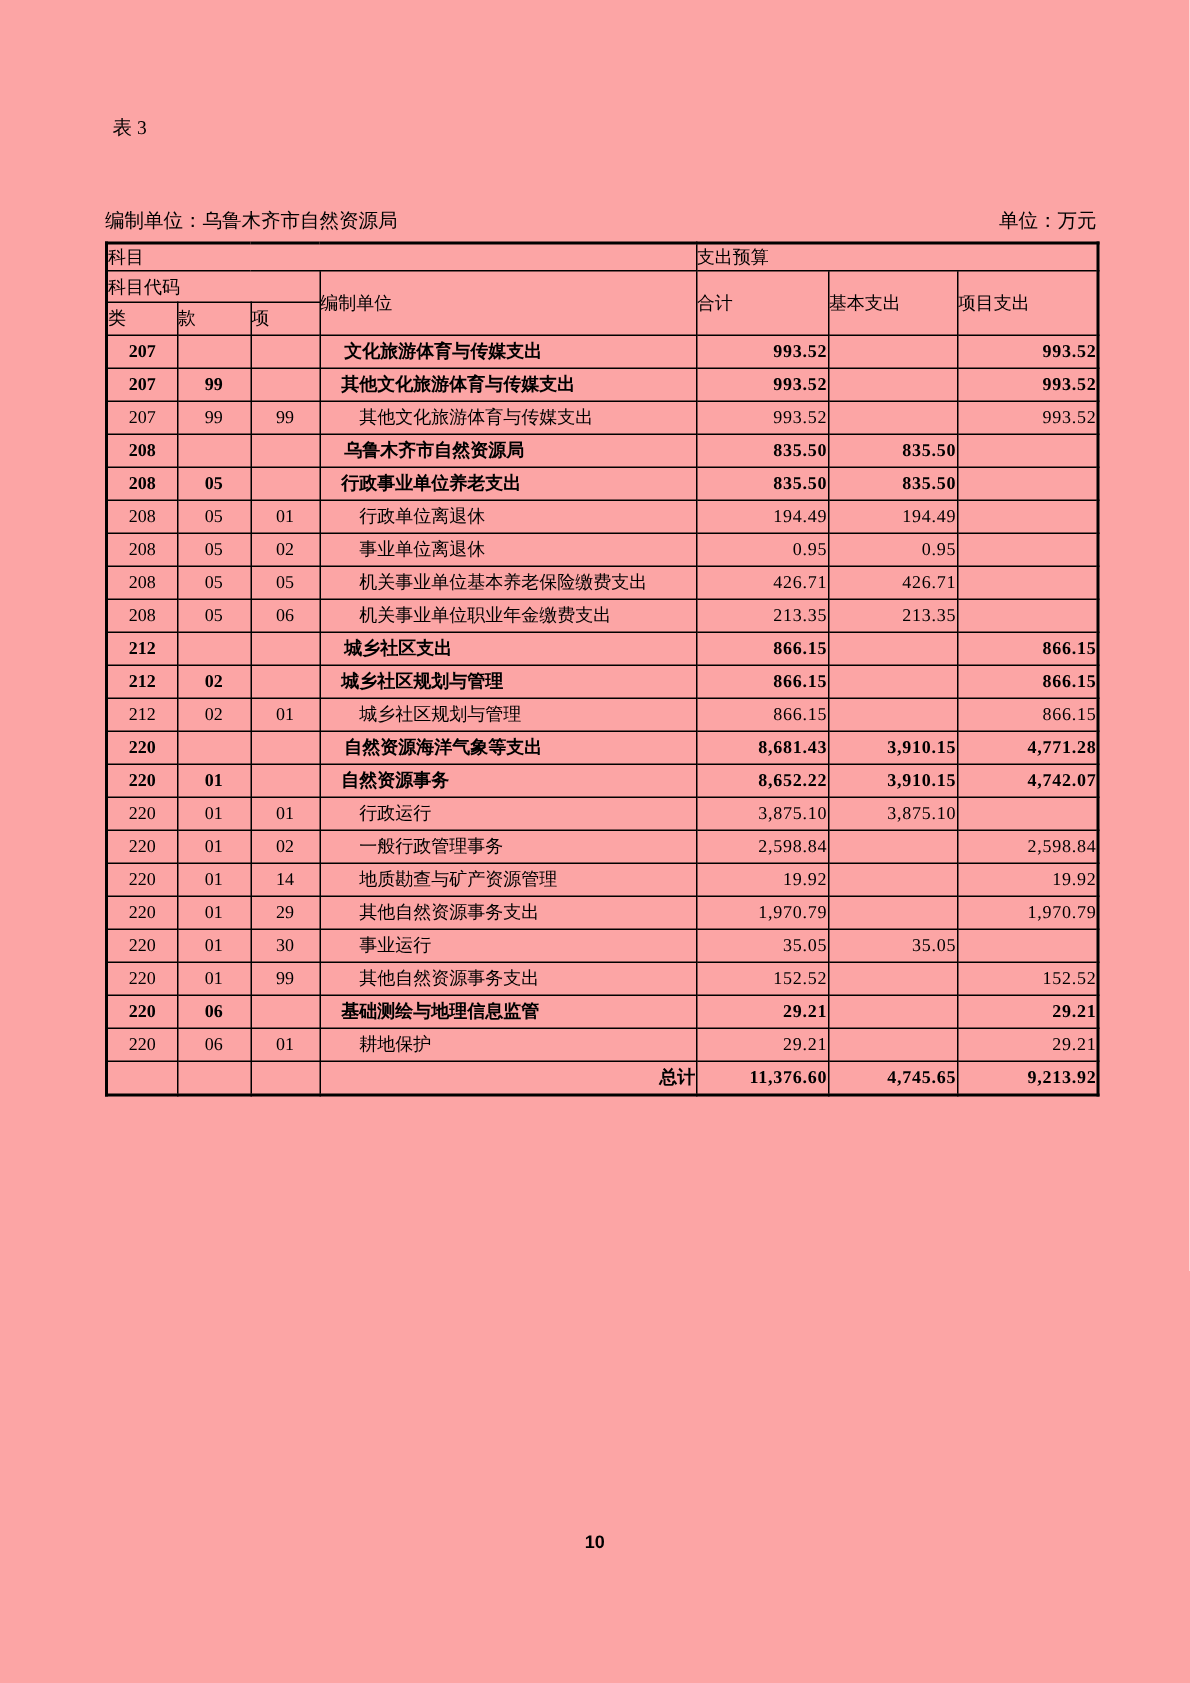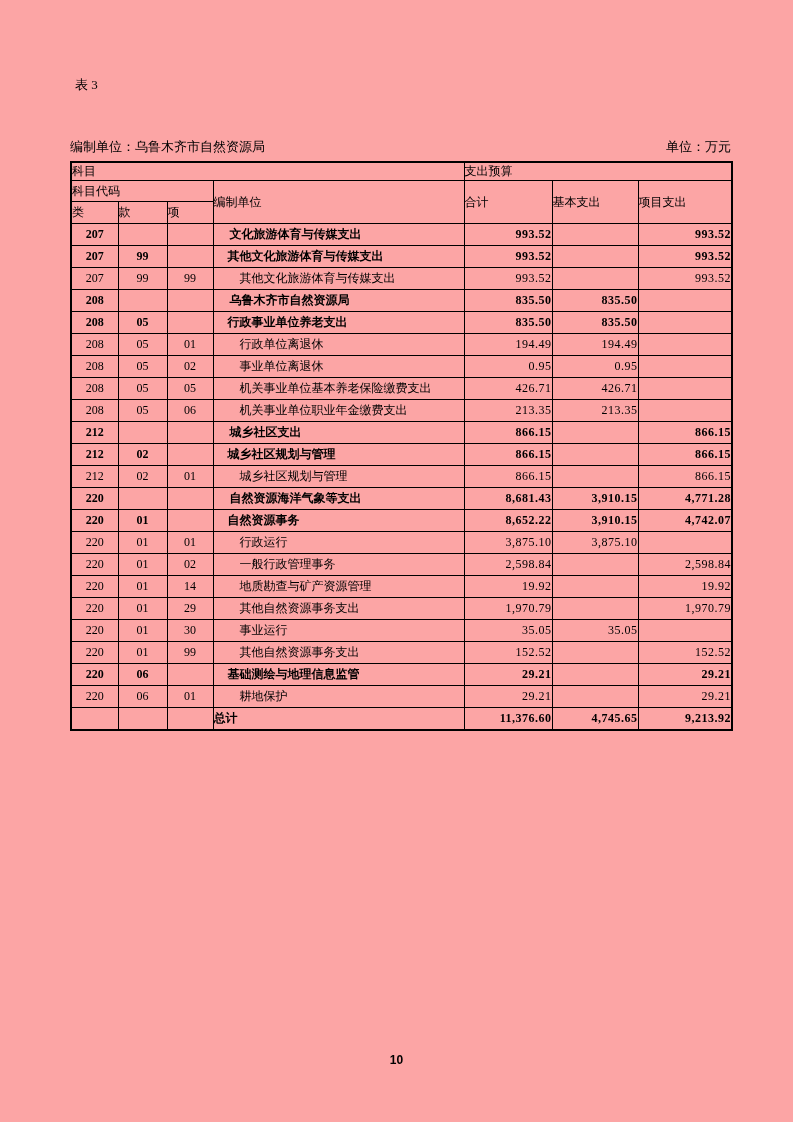--- a/index.html
+++ b/index.html
@@ -57,31 +57,30 @@
   tr.hrowA th { height: 17px; }
   tr.hrowB th { height: 20px; }
   tr.hrowC th { height: 21px; }
   table.budget tbody td { height: 21px; line-height: 21px; }
   td.code { text-align: center; }
   td.num  { text-align: right; padding-right: 5px; letter-spacing: 0.5px; }
   td.name { text-align: left; }
   td.name.ind0 { padding-left: 16px; }
   td.name.ind1 { padding-left: 14px; }
   td.name.ind2 { padding-left: 26px; }
-  td.name.center { text-align: left; padding-left: 0; }
+  td.name.center { text-align: right; padding-left: 0; }
   tr.bold td { font-weight: bold; }
   .page-number {
     position: absolute;
     left: 0; top: 1021px;
     width: 793px;
     text-align: center;
     font-size: 12px;
     font-weight: bold;
     font-family: "Liberation Sans", "DejaVu Sans", sans-serif;
-    margin-top: 32px;
   }
 </style>
 </head>
 <body>
 
 <div class="sheet">
 
   <div class="tbl-label">表 3</div>
 
 

